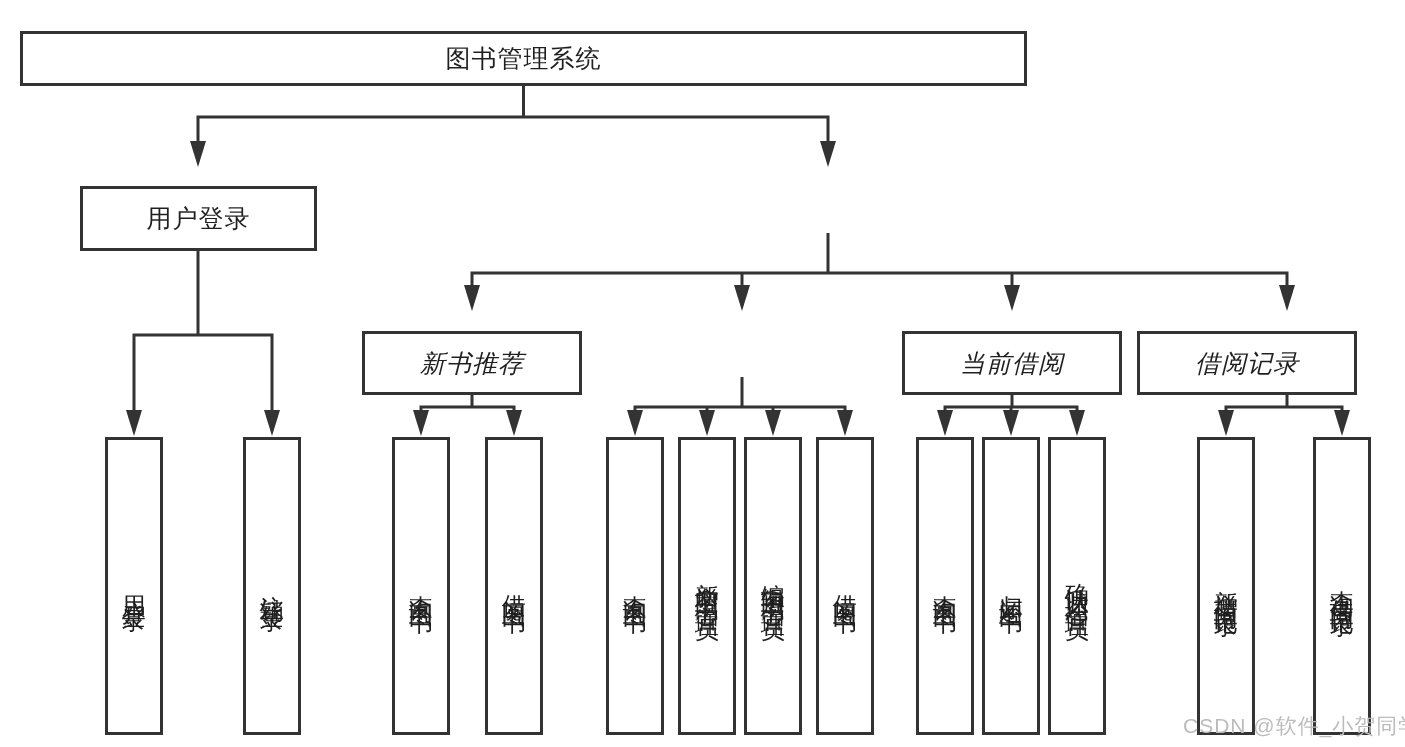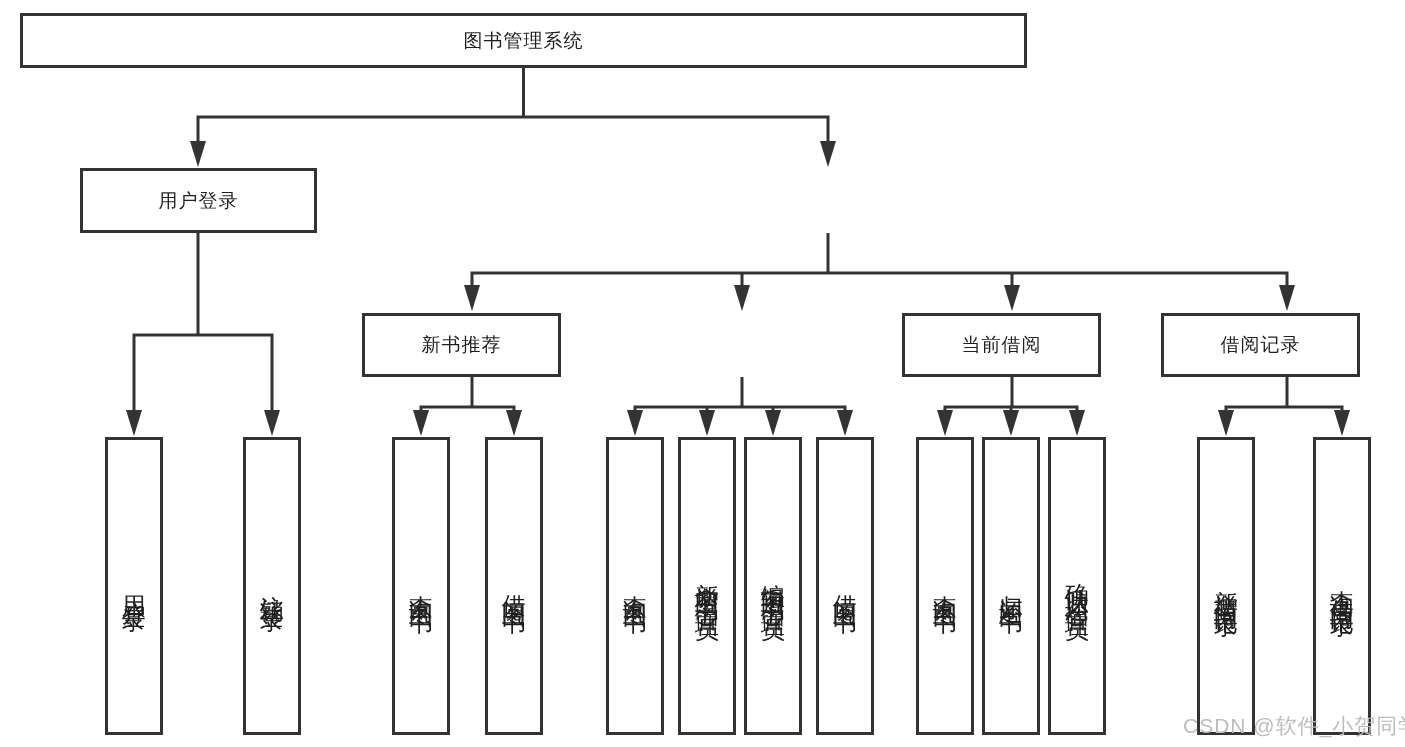--- a/index.html
+++ b/index.html
@@ -24,29 +24,29 @@
   }
   .box{
     position:absolute;
     box-sizing:border-box;
     border:3px solid var(--line);
     background:#ffffff;
     display:grid;
     place-items:center;
     color:var(--text);
   }
-  .h-box{font-size:19px;letter-spacing:1px;white-space:nowrap;}
+  .h-box{font-size:25px;letter-spacing:1px;white-space:nowrap;margin-top:18px;}
   .root{left:20px;top:13px;width:1007px;height:55px;}
   .n-user-login{left:80px;top:168px;width:237px;height:65px;}
   .n-book-mgmt{left:710px;top:168px;width:237px;height:65px;}
-  .lvl3{top:313px;width:199px;height:64px;}
+  .lvl3{top:313px;width:220px;height:64px;font-style:italic;}
   .g0{left:362px;}
   .g1{left:632px;}
   .g2{left:902px;}
-  .g3{left:1161px;}
+  .g3{left:1137px;}
   .leaf{
     top:437px;width:58px;height:298px;
     writing-mode:vertical-rl;
     text-orientation:mixed;
     font-size:24px;
     letter-spacing:5px;
     line-height:1.15;
   }
   .lf0{left:105px;}  .lf1{left:243px;}
   .lf2{left:392px;}  .lf3{left:485px;}

